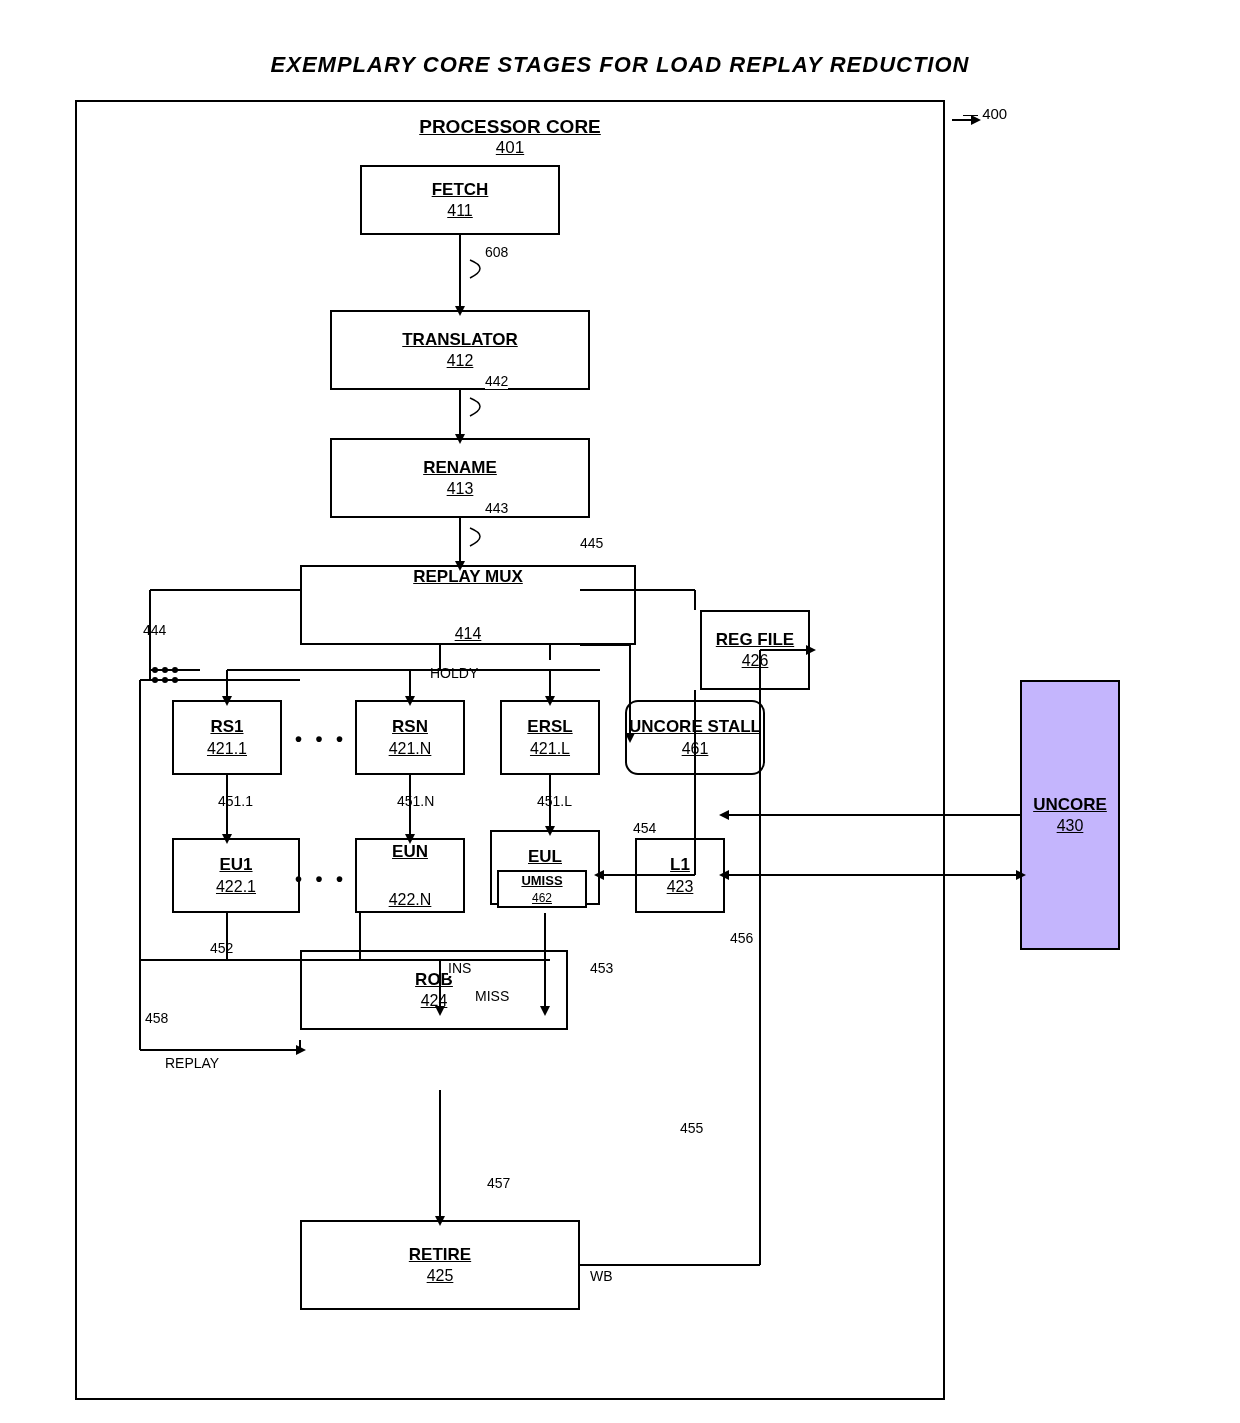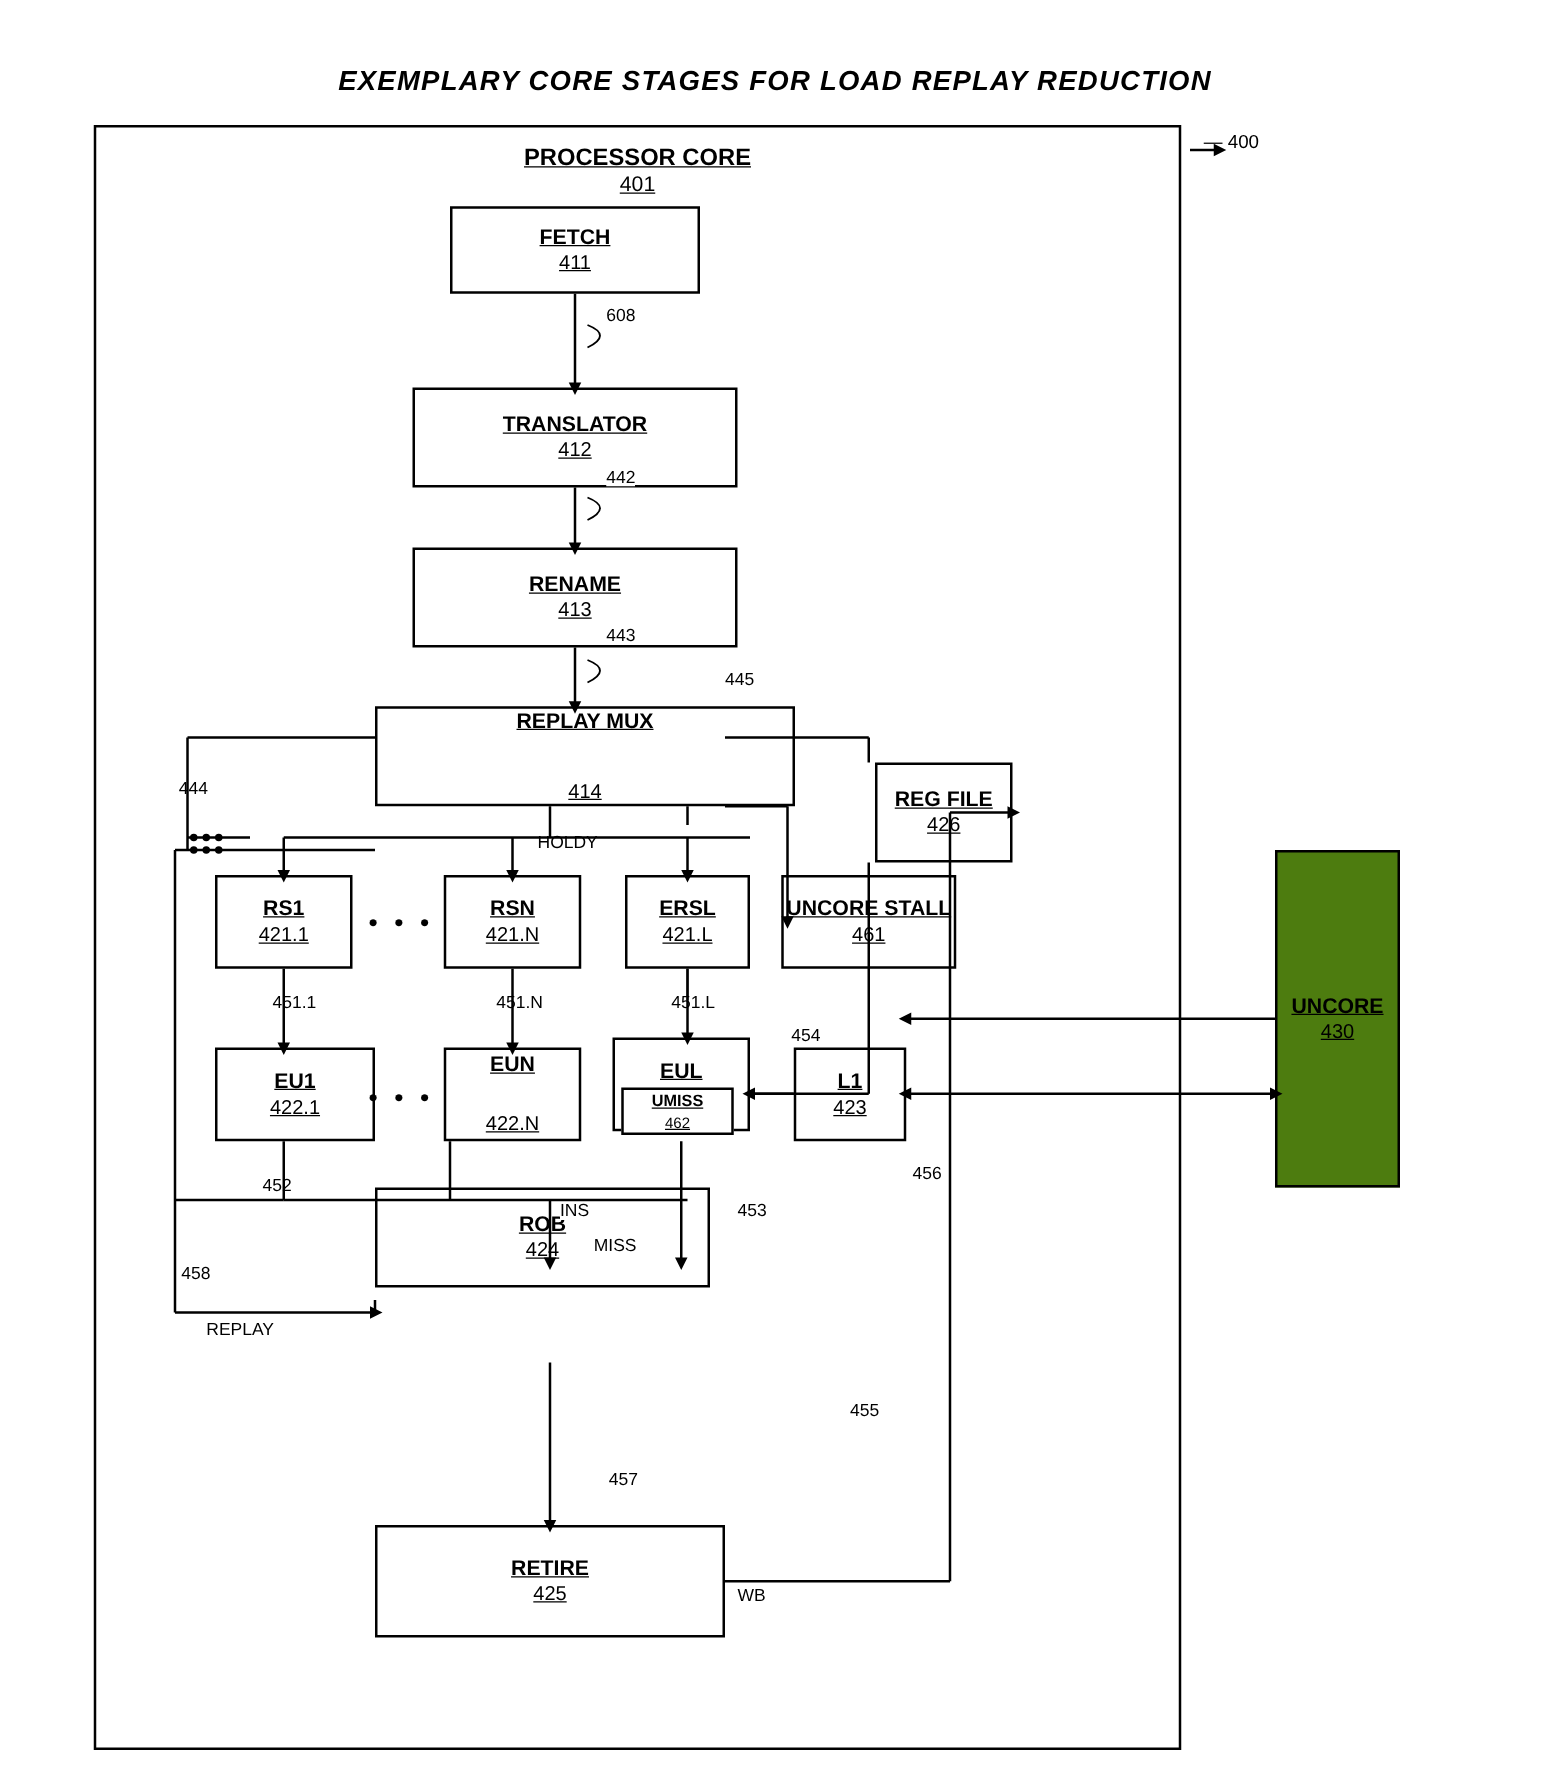--- a/index.html
+++ b/index.html
@@ -75,21 +75,21 @@
     }
 
     
     .uncore-box {
       position: absolute;
       top: 680px;
       left: 1020px;
       width: 100px;
       height: 270px;
       border: 2px solid #000;
-      background: #4d7c0f;
+      background: #c4b5fd;
       display: flex;
       flex-direction: column;
       align-items: center;
       justify-content: center;
       text-align: center;
     }
 
     
     .dots {
       position: absolute;
@@ -152,21 +152,21 @@
   <div class="box" style="top:700px;left:355px;width:110px;height:75px;">
     <span class="box-label">RSN</span>
     <span class="box-num">421.N</span>
   </div>
 
   <div class="box" style="top:700px;left:500px;width:100px;height:75px;">
     <span class="box-label">ERSL</span>
     <span class="box-num">421.L</span>
   </div>
 
-  <div class="box" style="top:700px;left:625px;width:140px;height:75px;">
+  <div class="box" style="top:700px;left:625px;width:140px;height:75px;border-radius:13px;">
     <span class="box-label">UNCORE STALL</span>
     <span class="box-num">461</span>
   </div>
 
   <div class="box" style="top:838px;left:172px;width:128px;height:75px;">
     <span class="box-label">EU1</span>
     <span class="box-num">422.1</span>
   </div>
 
   <div class="box" style="top:838px;left:355px;width:110px;height:75px;gap:26px;">

